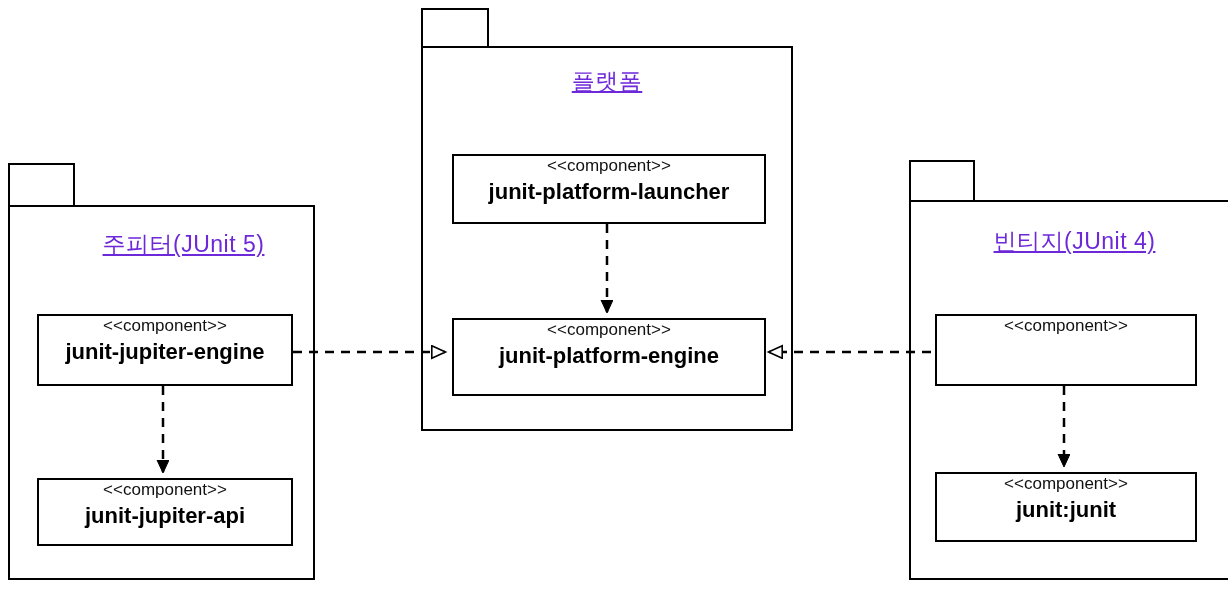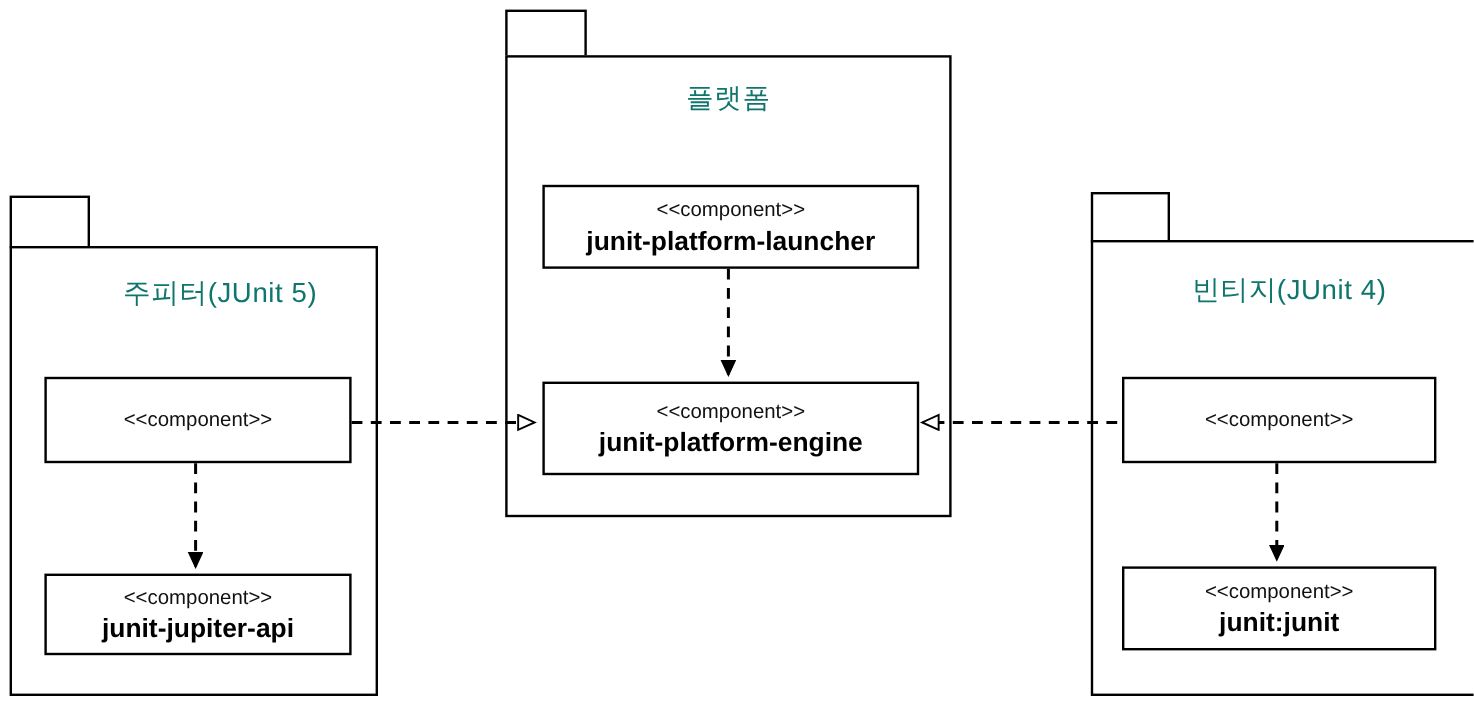--- a/index.html
+++ b/index.html
@@ -24,30 +24,31 @@
     border: 2px solid #000;
     background: #fff;
     z-index: 2;
   }
   .pkg-title {
     position: absolute;
     left: 0; width: 100%;
     text-align: center;
     font-size: 23px;
     letter-spacing: 0.5px;
-    color: #0f766e;
+    color: #6d28d9;
+    text-decoration: underline;
   }
   .component {
     position: absolute;
     border: 2px solid #000;
     background: #fff;
     display: flex;
     flex-direction: column;
     align-items: center;
-    justify-content: center;
+    justify-content: flex-start;
     gap: 3px;
     z-index: 3;
   }
   .stereotype { font-size: 17px; color: #111; }
   .comp-name  { font-size: 22px; font-weight: bold; color: #000; }
 
   svg.arrows {
     position: absolute;
     inset: 0;
     z-index: 4;
@@ -64,20 +65,21 @@
 <body>
 
 <div class="canvas">
 
   <div class="pkg-tab" style="left:8px; top:163px; width:67px; height:44px;"></div>
   <div class="pkg-body" style="left:8px; top:205px; width:307px; height:375px;">
     <div class="pkg-title" style="top:22px;padding-left:44px;">주피터(JUnit 5)</div>
 
     <div class="component" style="left:27px; top:107px; width:256px; height:72px;">
       <span class="stereotype">&lt;&lt;component&gt;&gt;</span>
+      <span class="comp-name">junit-jupiter-engine</span>
     </div>
 
     <div class="component" style="left:27px; top:271px; width:256px; height:68px;">
       <span class="stereotype">&lt;&lt;component&gt;&gt;</span>
       <span class="comp-name">junit-jupiter-api</span>
     </div>
   </div>
 
   <div class="pkg-tab" style="left:421px; top:8px; width:68px; height:40px;"></div>
   <div class="pkg-body" style="left:421px; top:46px; width:372px; height:385px;">

